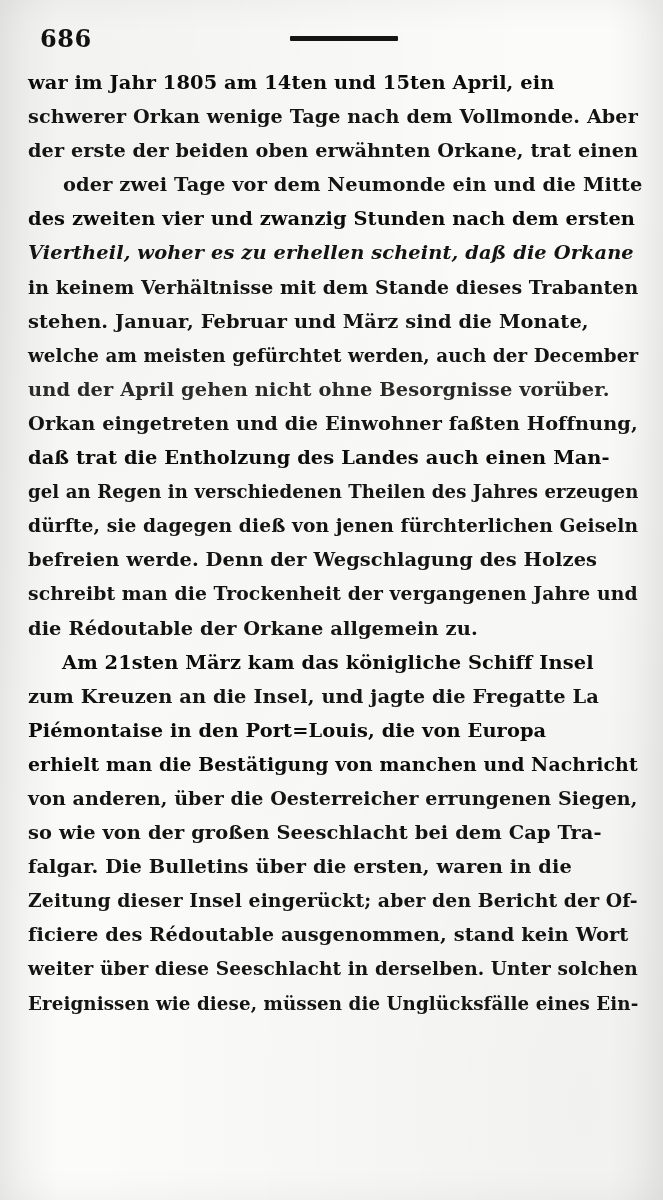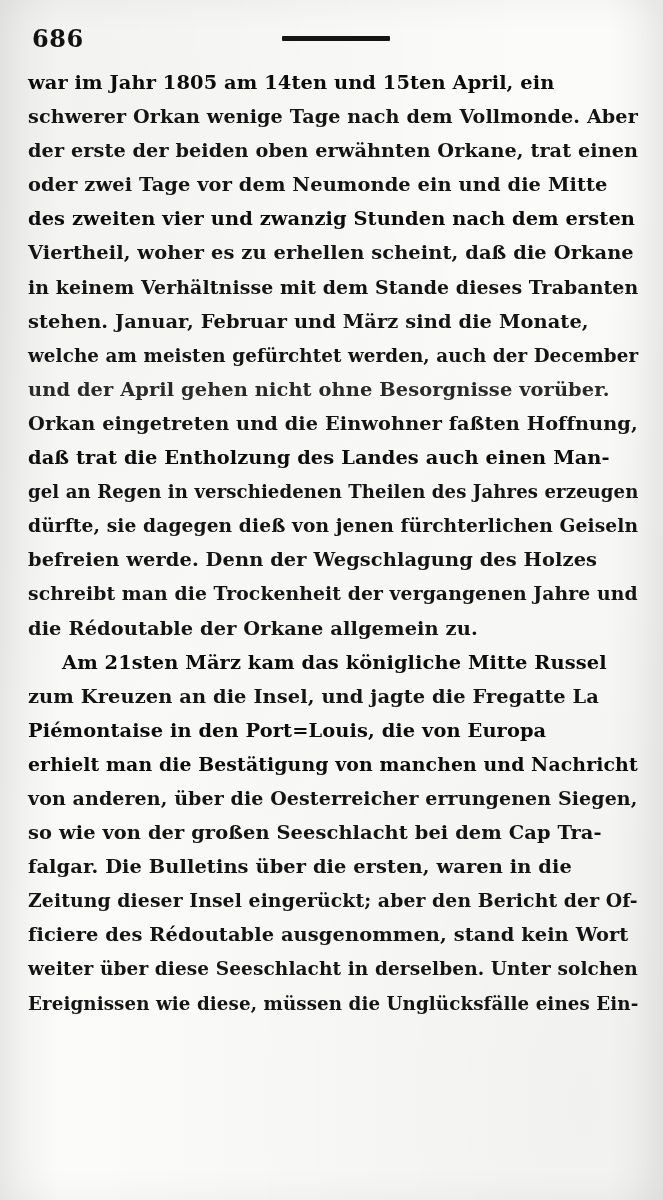--- a/index.html
+++ b/index.html
@@ -29,21 +29,21 @@
     background:
       radial-gradient(ellipse at 12% 8%, rgba(0,0,0,0.035), rgba(0,0,0,0) 55%),
       radial-gradient(ellipse at 88% 92%, rgba(0,0,0,0.04), rgba(0,0,0,0) 60%),
       linear-gradient(90deg, rgba(0,0,0,0.05) 0%, rgba(0,0,0,0) 9%, rgba(0,0,0,0) 92%, rgba(0,0,0,0.05) 100%);
     pointer-events: none;
   }
 
   .header-row {
     position: absolute;
     top: 14px;
-    left: 4px;
+    left: 12px;
     right: 0;
     height: 40px;
   }
 
   .folio {
     position: absolute;
     left: 28px;
     top: 10px;
     font-family: "DejaVu Serif", serif;
     font-weight: 700;
@@ -105,38 +105,38 @@
     <div class="folio">686</div>
     <div class="header-rule"></div>
   </div>
 
   <div class="textblock">
 
     <div>
       <span class="line i dark" style="transform: scaleX(1);">war im Jahr 1805 am 14ten und 15ten April, ein</span>
       <span class="line i" style="transform: scaleX(0.988655);">schwerer Orkan wenige Tage nach dem Vollmonde.  Aber</span>
       <span class="line i" style="transform: scaleX(0.99187);">der erste der beiden oben erwähnten Orkane,  trat einen</span>
-      <span class="line i" style="transform: scaleX(1);">oder zwei Tage vor  dem Neumonde ein und die Mitte</span>
+      <span class="line i" style="transform: scaleX(1); margin-left: 35px;">oder zwei Tage vor  dem Neumonde ein und die Mitte</span>
       <span class="line i dark" style="transform: scaleX(1);">des zweiten vier und zwanzig Stunden nach dem ersten</span>
-      <span class="line i" style="transform: scaleX(1);">Viertheil,  woher es zu erhellen scheint,  daß die Orkane</span>
+      <span class="line i" style="transform: scaleX(1); font-style: italic;">Viertheil,  woher es zu erhellen scheint,  daß die Orkane</span>
       <span class="line i" style="transform: scaleX(0.974441);">in keinem Verhältnisse mit dem Stande dieses Trabanten</span>
       <span class="line i" style="transform: scaleX(1);">stehen.   Januar,  Februar und März sind die Monate,</span>
       <span class="line i" style="transform: scaleX(0.944272);">welche am meisten gefürchtet werden,  auch der December</span>
       <span class="line i light" style="transform: scaleX(1);">und  der  April  gehen  nicht  ohne  Besorgnisse  vorüber.</span>
       <span class="line i" style="transform: scaleX(0.995106);">Orkan eingetreten und die Einwohner faßten Hoffnung,</span>
       <span class="line i dark" style="transform: scaleX(1);">daß trat die Entholzung des Landes  auch  einen  Man-</span>
       <span class="line i" style="transform: scaleX(0.932722);">gel an Regen in verschiedenen Theilen des Jahres erzeugen</span>
       <span class="line i" style="transform: scaleX(0.962145);">dürfte,  sie dagegen dieß von jenen fürchterlichen Geiseln</span>
       <span class="line i" style="transform: scaleX(1);">befreien werde.   Denn   der   Wegschlagung  des  Holzes</span>
       <span class="line i" style="transform: scaleX(0.968254);">schreibt man die Trockenheit der vergangenen Jahre und</span>
       <span class="line i" style="transform: scaleX(1);">die Rédoutable der Orkane  allgemein zu.</span>
     </div>
 
     <div>
-      <span class="line i ind dark" style="transform: scaleX(1);">Am 21sten März kam das königliche Mitte Russel</span>
+      <span class="line i ind dark" style="transform: scaleX(1);">Am 21sten März kam das königliche Schiff Insel</span>
       <span class="line i" style="transform: scaleX(1);">zum Kreuzen an die Insel,   und jagte die Fregatte La</span>
       <span class="line i dark" style="transform: scaleX(1);">Piémontaise in den Port=Louis,  die von Europa</span>
       <span class="line i dark" style="transform: scaleX(0.972887);">erhielt man die Bestätigung von manchen und Nachricht</span>
       <span class="line i" style="transform: scaleX(0.980707);">von anderen,  über die Oesterreicher errungenen Siegen,</span>
       <span class="line i" style="transform: scaleX(1);">so wie von der großen Seeschlacht bei dem  Cap  Tra-</span>
       <span class="line i" style="transform: scaleX(1);">falgar.   Die Bulletins über die ersten,  waren in die</span>
       <span class="line i" style="transform: scaleX(0.969793);">Zeitung dieser Insel eingerückt;  aber den Bericht der Of-</span>
       <span class="line i" style="transform: scaleX(1);">ficiere des Rédoutable ausgenommen,  stand kein Wort</span>
       <span class="line i" style="transform: scaleX(0.954617);">weiter über diese Seeschlacht in derselben.   Unter solchen</span>
       <span class="line i" style="transform: scaleX(0.941358);">Ereignissen wie diese,  müssen die Unglücksfälle eines Ein-</span>

